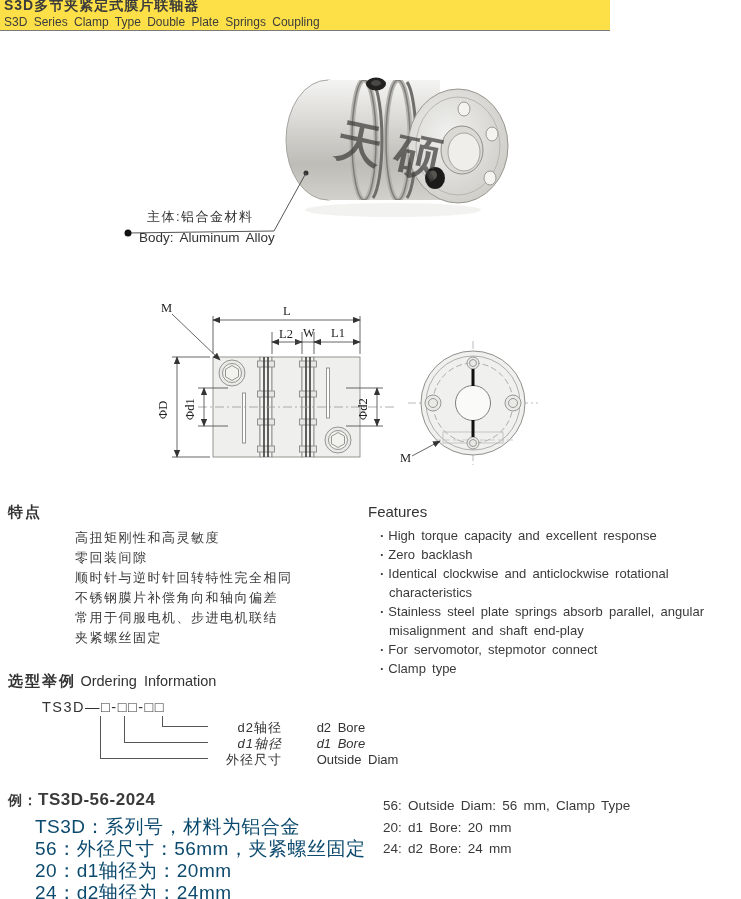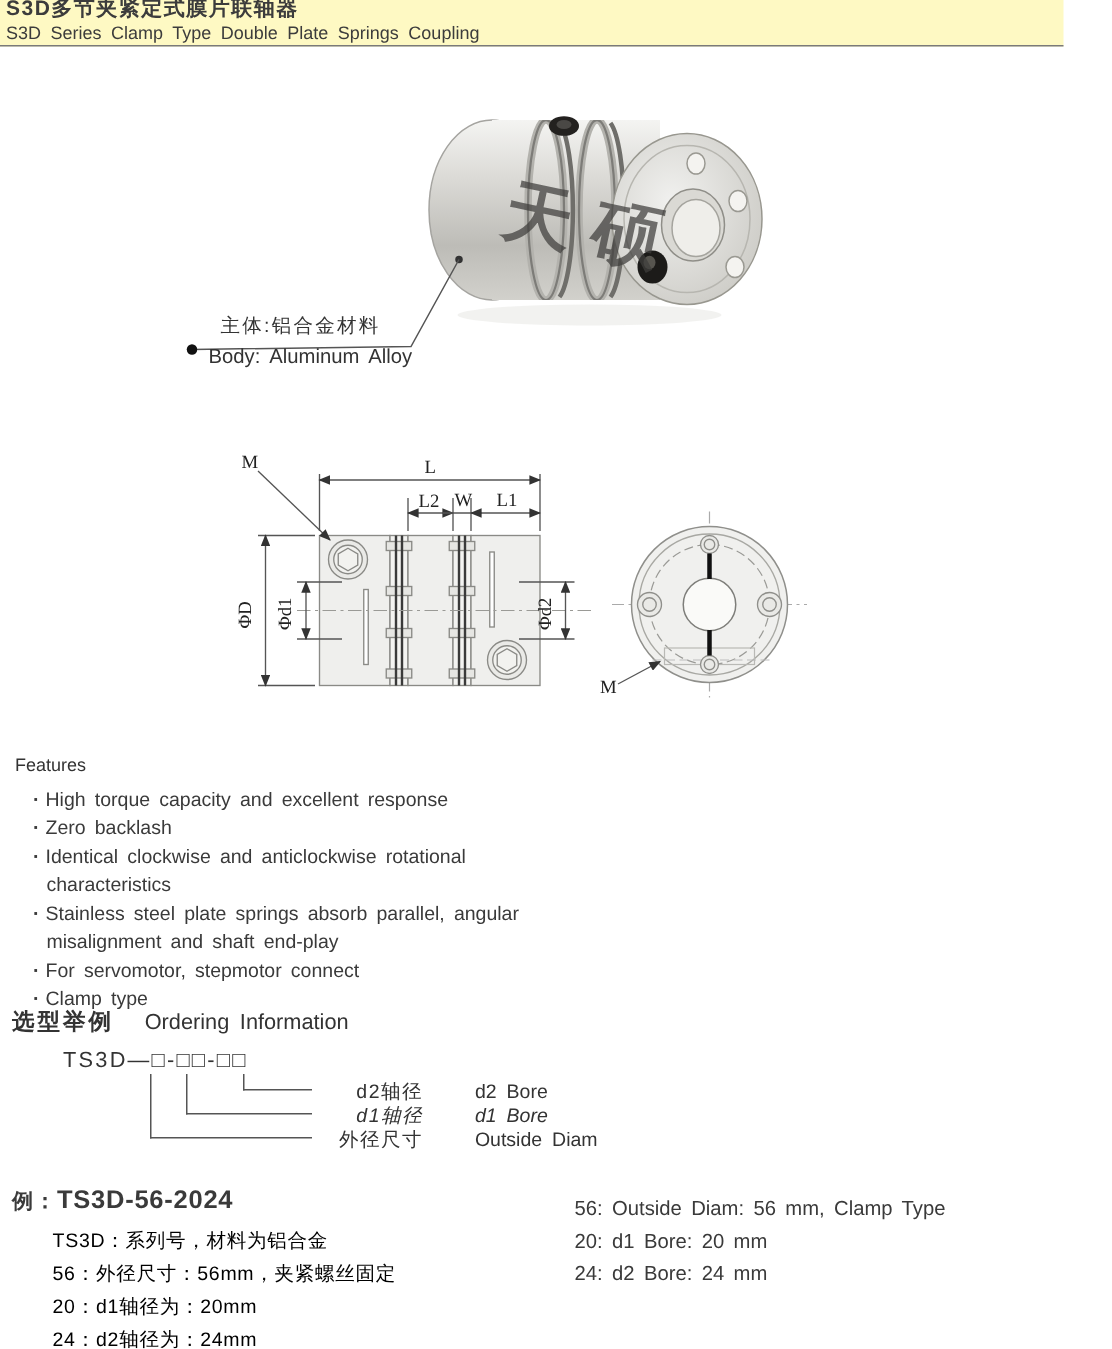--- a/index.html
+++ b/index.html
@@ -2,72 +2,72 @@
 <html><head>
 <meta charset="utf-8">
 <style>
   html,body{margin:0;padding:0;background:#fff;}
   #page{
     position:relative;width:741px;height:899px;background:#ffffff;overflow:hidden;
     font-family:"Liberation Sans",sans-serif;color:#3a3a3a;
   }
   
   .hdr{
-    position:absolute;top:0;left:0;width:709px;height:31px;
-    background:#fef9c3;border-bottom:1px solid #7a7a7a;box-sizing:border-box;
+    position:absolute;top:0;left:0;width:610px;height:31px;
+    background:#fde047;border-bottom:1px solid #7a7a7a;box-sizing:border-box;
     padding-left:4px;overflow:hidden;
   }
   .hdr .t-zh{font-size:14px;font-weight:bold;color:#3c3c3c;margin-top:-3px;letter-spacing:1px;line-height:16px;}
   .hdr .t-en{font-size:12px;color:#3c3c3c;line-height:14px;margin-top:2px;word-spacing:3px;}
   
   .product{position:absolute;top:62px;left:0;width:741px;height:210px;}
   .product svg.photo{position:absolute;left:278px;top:0;}
   .product svg.leader{position:absolute;left:118px;top:103px;}
   .callout-zh{position:absolute;left:147px;top:146px;font-size:13px;color:#333;letter-spacing:1.5px;}
   .callout-en{position:absolute;left:139px;top:168px;font-size:13.5px;color:#333;word-spacing:3px;}
   
   .drawing{position:absolute;top:288px;left:150px;}
   .dim{font-family:"Liberation Serif",serif;font-size:12.5px;fill:#222;}
   
   .features{position:absolute;top:500px;left:0;width:741px;display:flex;}
   .feat-col-zh{width:383px;}
   .feat-col-en{flex:1;}
   .sec-h-zh{font-size:15px;font-weight:bold;color:#333;padding-left:8px;margin:3px 0 6px 0;letter-spacing:2px;}
-  .sec-h-en{font-size:12px;font-weight:normal;color:#333;padding-left:10px;margin:3px 0 6px 0;}
+  .sec-h-en{font-size:15px;font-weight:normal;color:#333;padding-left:10px;margin:3px 0 6px 0;}
   .feat-list{list-style:none;margin:0;padding:0;}
   .feat-col-zh .feat-list{padding-left:75px;}
   .feat-col-zh .feat-list li{font-size:13px;line-height:20px;letter-spacing:1.5px;color:#3a3a3a;}
   .feat-col-en .feat-list{padding-left:22px;}
   .feat-col-en .feat-list li{
     font-size:13px;line-height:19px;color:#3a3a3a;width:352px;word-spacing:2.5px;
     padding-left:9px;text-indent:-9px;
   }
   .feat-col-en .feat-list li::before{content:"\00B7";margin-right:4px;font-weight:bold;}
   
   .ordering{position:absolute;top:672px;left:0;width:741px;}
   .ordering .head{padding-left:8px;}
-  .ordering .head .en{margin-left:16px;font-size:14.5px;font-weight:normal;letter-spacing:0;word-spacing:3px;color:#333;}
+  .ordering .head .en{font-size:14.5px;font-weight:normal;letter-spacing:0;word-spacing:3px;color:#333;}
   .order-diagram{position:relative;margin:8px 0 0 42px;height:82px;width:420px;}
   .order-code{position:absolute;left:0;top:0;font-size:14.5px;letter-spacing:1.5px;color:#333;}
   .order-line{position:absolute;border-left:1px solid #555;border-bottom:1px solid #555;}
   .ln-d2{left:120px;top:17px;height:10px;width:45px;}
   .ln-d1{left:82px;top:17px;height:26px;width:83px;}
   .ln-od{left:58px;top:17px;height:42px;width:107px;}
   .order-row{position:absolute;left:168px;font-size:13px;color:#333;white-space:nowrap;}
   .order-row .zh{display:inline-block;width:72px;text-align:right;letter-spacing:1px;}
   .order-row .en{margin-left:31px;word-spacing:3px;}
   .row-d2{top:20px;} .row-d1{top:36px;font-style:italic;} .row-od{top:52px;}
   
   .example{position:absolute;top:788px;left:0;width:741px;display:flex;}
   .ex-zh{width:378px;}
   .ex-zh .ex-head{padding-left:8px;margin:2px 0 6px 0;}
   .ex-zh .ex-head .pfx{font-size:14px;font-weight:bold;letter-spacing:1px;}
   .ex-zh .ex-head .code{font-size:17px;font-weight:bold;letter-spacing:.5px;}
   .ex-lines{list-style:none;margin:0;padding:0 0 0 35px;}
-  .ex-zh .ex-lines li{font-size:13px;line-height:22px;letter-spacing:.5px;color:#000000;}
+  .ex-zh .ex-lines li{font-size:19px;line-height:22px;letter-spacing:.5px;color:#0c4a6e;}
   .ex-en{flex:1;padding:7px 0 0 5px;}
   .ex-en .ex-lines{padding-left:0;}
   .ex-en .ex-lines li{font-size:13.5px;line-height:21.5px;word-spacing:2.5px;color:#3a3a3a;}
 </style>
 </head>
 <body>
 
 <div id="page">
 
   <div class="hdr">
@@ -233,20 +233,31 @@
         </g>
         <line x1="323" y1="81" x2="323" y2="98" stroke="#111" stroke-width="3"></line>
         <line x1="323" y1="132" x2="323" y2="149" stroke="#111" stroke-width="3"></line>
         <polyline points="262,168 290,153" fill="none" stroke="#555" stroke-width="0.9" marker-end="url(#arr)"></polyline>
         <text class="dim" x="250" y="174">M</text>
       </g>
     </svg>
   </div>
 
   <div class="features">
+    <div class="feat-col-zh">
+      <div class="sec-h-zh">特点</div>
+      <ul class="feat-list">
+        <li>高扭矩刚性和高灵敏度</li>
+        <li>零回装间隙</li>
+        <li>顺时针与逆时针回转特性完全相同</li>
+        <li>不锈钢膜片补偿角向和轴向偏差</li>
+        <li>常用于伺服电机、步进电机联结</li>
+        <li>夹紧螺丝固定</li>
+      </ul>
+    </div>
     <div class="feat-col-en">
       <div class="sec-h-en">Features</div>
       <ul class="feat-list">
         <li>High torque capacity and excellent response</li>
         <li>Zero backlash</li>
         <li>Identical clockwise and anticlockwise rotational characteristics</li>
         <li>Stainless steel plate springs absorb parallel, angular misalignment and shaft end-play</li>
         <li>For servomotor, stepmotor connect</li>
         <li>Clamp type</li>
       </ul>

